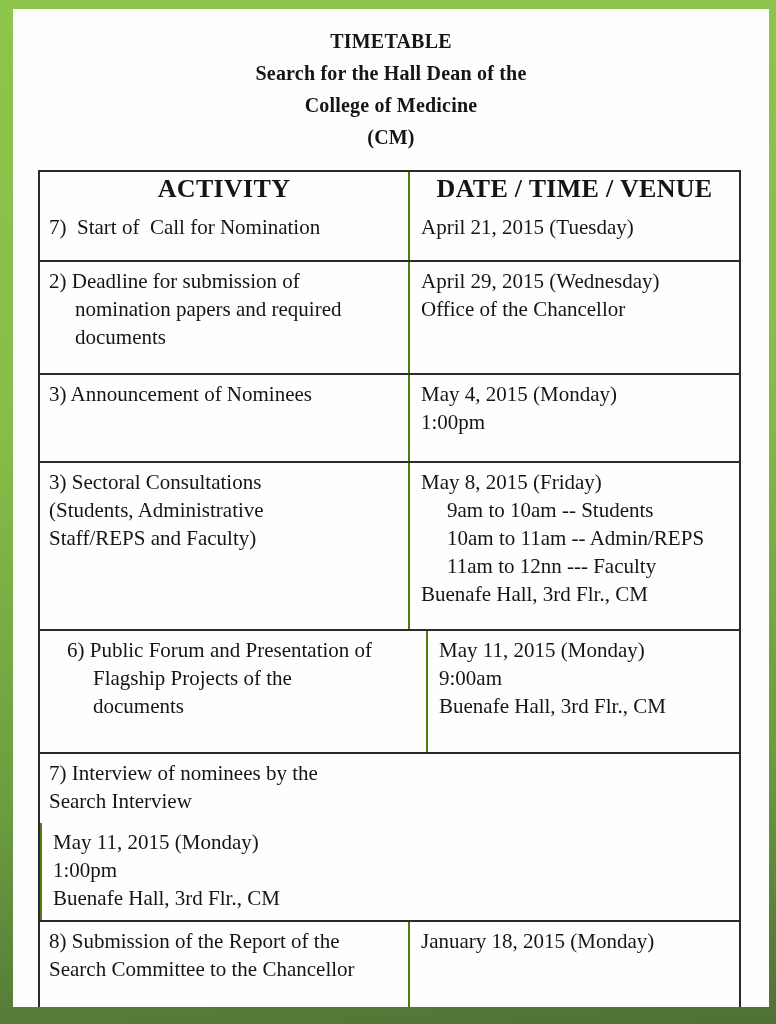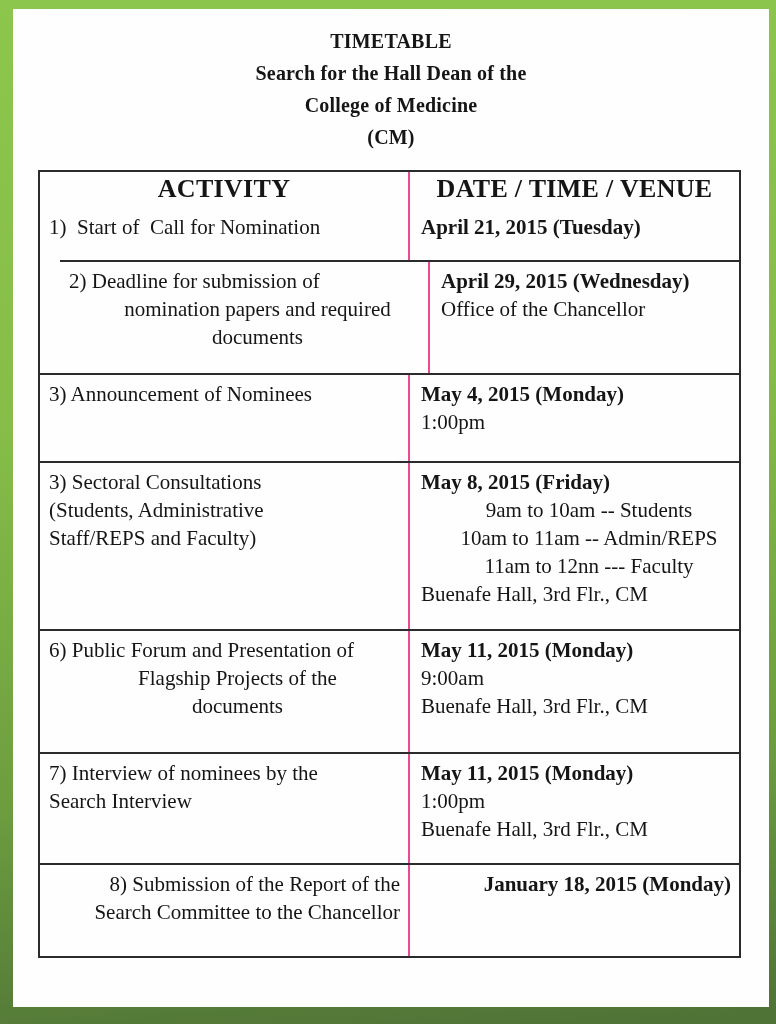--- a/index.html
+++ b/index.html
@@ -37,32 +37,32 @@
     border: 2px solid #2b2b2b;
     font-size: 21px;
     line-height: 28px;
   }
 
   .t-row { display: flex; border-top: 2px solid #2b2b2b; }
   .t-row:first-child { border-top: none; }
 
   .cell { padding: 5px 8px 8px 9px; white-space: pre-wrap; }
   .c-act { width: 368px; }
-  .c-dt  { flex: 1; border-left: 2px solid #ec4899; padding-left: 11px; }
+  .c-dt  { flex: 1; border-left: 2px solid #4d7c0f; padding-left: 11px; }
 
   .t-head .cell {
     text-align: center;
     font-weight: bold;
     font-size: 26px;
     padding: 3px 0 5px 0;
     letter-spacing: 0.3px;
   }
 
-  .line.b { font-weight: bold; }
-  .line.ind { padding-left: 26px; text-align: center; }
+  .line.b { font-weight: normal; }
+  .line.ind { padding-left: 26px; }
 </style>
 </head>
 <body>
 
 <div class="frame">
   <div class="page">
 
     <div class="title-block">
       <div>TIMETABLE</div>
       <div>Search for the Hall Dean of the</div>
@@ -70,44 +70,44 @@
       <div>(CM)</div>
     </div>
 
     <div class="doc-table">
       <div class="t-row t-head">
         <div class="cell c-act">ACTIVITY</div>
         <div class="cell c-dt">DATE / TIME / VENUE</div>
       </div>
       <div id="tbody">
           <div class="t-row" style="min-height: 52px;">
-            <div class="cell c-act"><div class="line">1)  Start of  Call for Nomination</div></div>
+            <div class="cell c-act"><div class="line">7)  Start of  Call for Nomination</div></div>
             <div class="cell c-dt"><div class="line b">April 21, 2015 (Tuesday)</div></div>
           </div>
-          <div class="t-row" style="min-height: 113px; margin-left: 20px;">
+          <div class="t-row" style="min-height: 113px;">
             <div class="cell c-act"><div class="line">2) Deadline for submission of</div><div class="line ind">nomination papers and required</div><div class="line ind">documents</div></div>
             <div class="cell c-dt"><div class="line b">April 29, 2015 (Wednesday)</div><div class="line">Office of the Chancellor</div></div>
           </div>
           <div class="t-row" style="min-height: 88px;">
             <div class="cell c-act"><div class="line">3) Announcement of Nominees</div></div>
             <div class="cell c-dt"><div class="line b">May 4, 2015 (Monday)</div><div class="line">1:00pm</div></div>
           </div>
           <div class="t-row" style="min-height: 168px;">
             <div class="cell c-act"><div class="line">3) Sectoral Consultations</div><div class="line">(Students, Administrative</div><div class="line">Staff/REPS and Faculty)</div></div>
             <div class="cell c-dt"><div class="line b">May 8, 2015 (Friday)</div><div class="line ind">9am to 10am -- Students</div><div class="line ind">10am to 11am -- Admin/REPS</div><div class="line ind">11am to 12nn --- Faculty</div><div class="line">Buenafe Hall, 3rd Flr., CM</div></div>
           </div>
-          <div class="t-row" style="min-height: 123px;">
+          <div class="t-row" style="min-height: 123px; padding-left: 18px;">
             <div class="cell c-act"><div class="line">6) Public Forum and Presentation of</div><div class="line ind">Flagship Projects of the</div><div class="line ind">documents</div></div>
             <div class="cell c-dt"><div class="line b">May 11, 2015 (Monday)</div><div class="line">9:00am</div><div class="line">Buenafe Hall, 3rd Flr., CM</div></div>
           </div>
-          <div class="t-row" style="min-height: 111px;">
+          <div class="t-row" style="min-height: 111px; flex-direction: column;">
             <div class="cell c-act"><div class="line">7) Interview of nominees by the</div><div class="line">Search Interview</div></div>
             <div class="cell c-dt"><div class="line b">May 11, 2015 (Monday)</div><div class="line">1:00pm</div><div class="line">Buenafe Hall, 3rd Flr., CM</div></div>
           </div>
-          <div class="t-row" style="min-height: 93px; text-align: right;">
+          <div class="t-row" style="min-height: 93px;">
             <div class="cell c-act"><div class="line">8) Submission of the Report of the</div><div class="line">Search Committee to the Chancellor</div></div>
             <div class="cell c-dt"><div class="line b">January 18, 2015 (Monday)</div></div>
           </div>
         </div>
     </div>
 
   </div>
 </div>
 
 </body></html>

